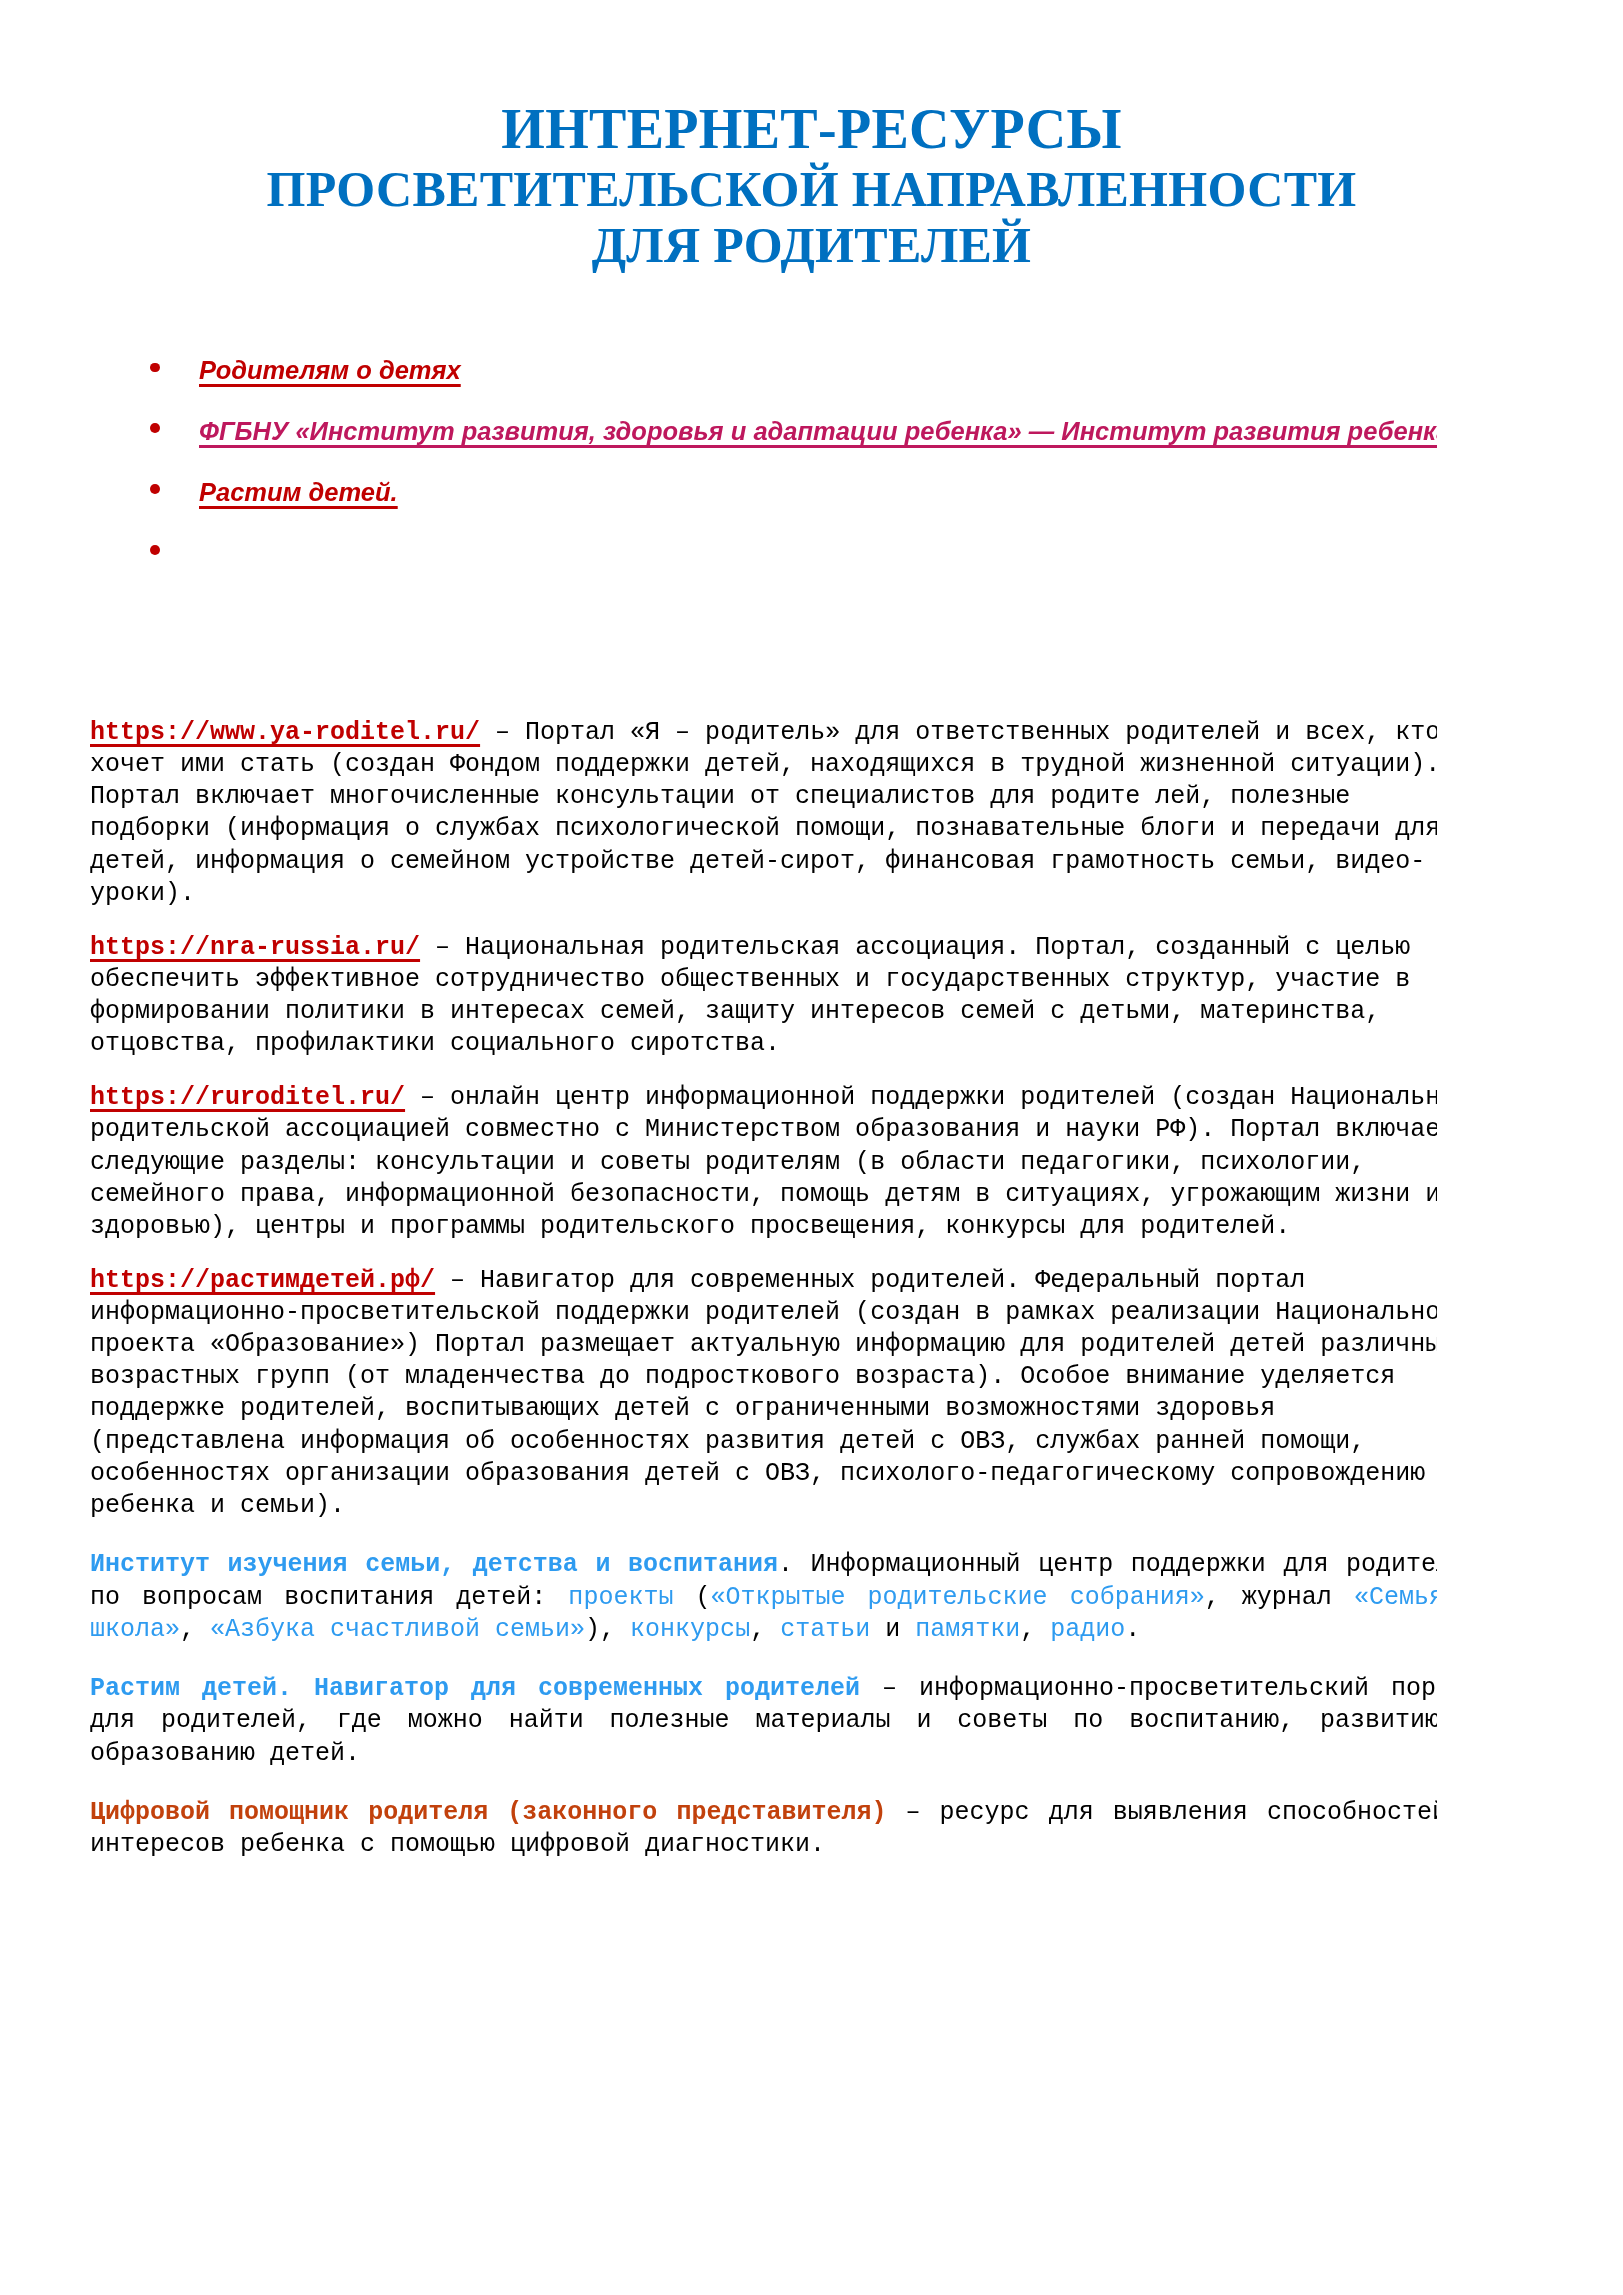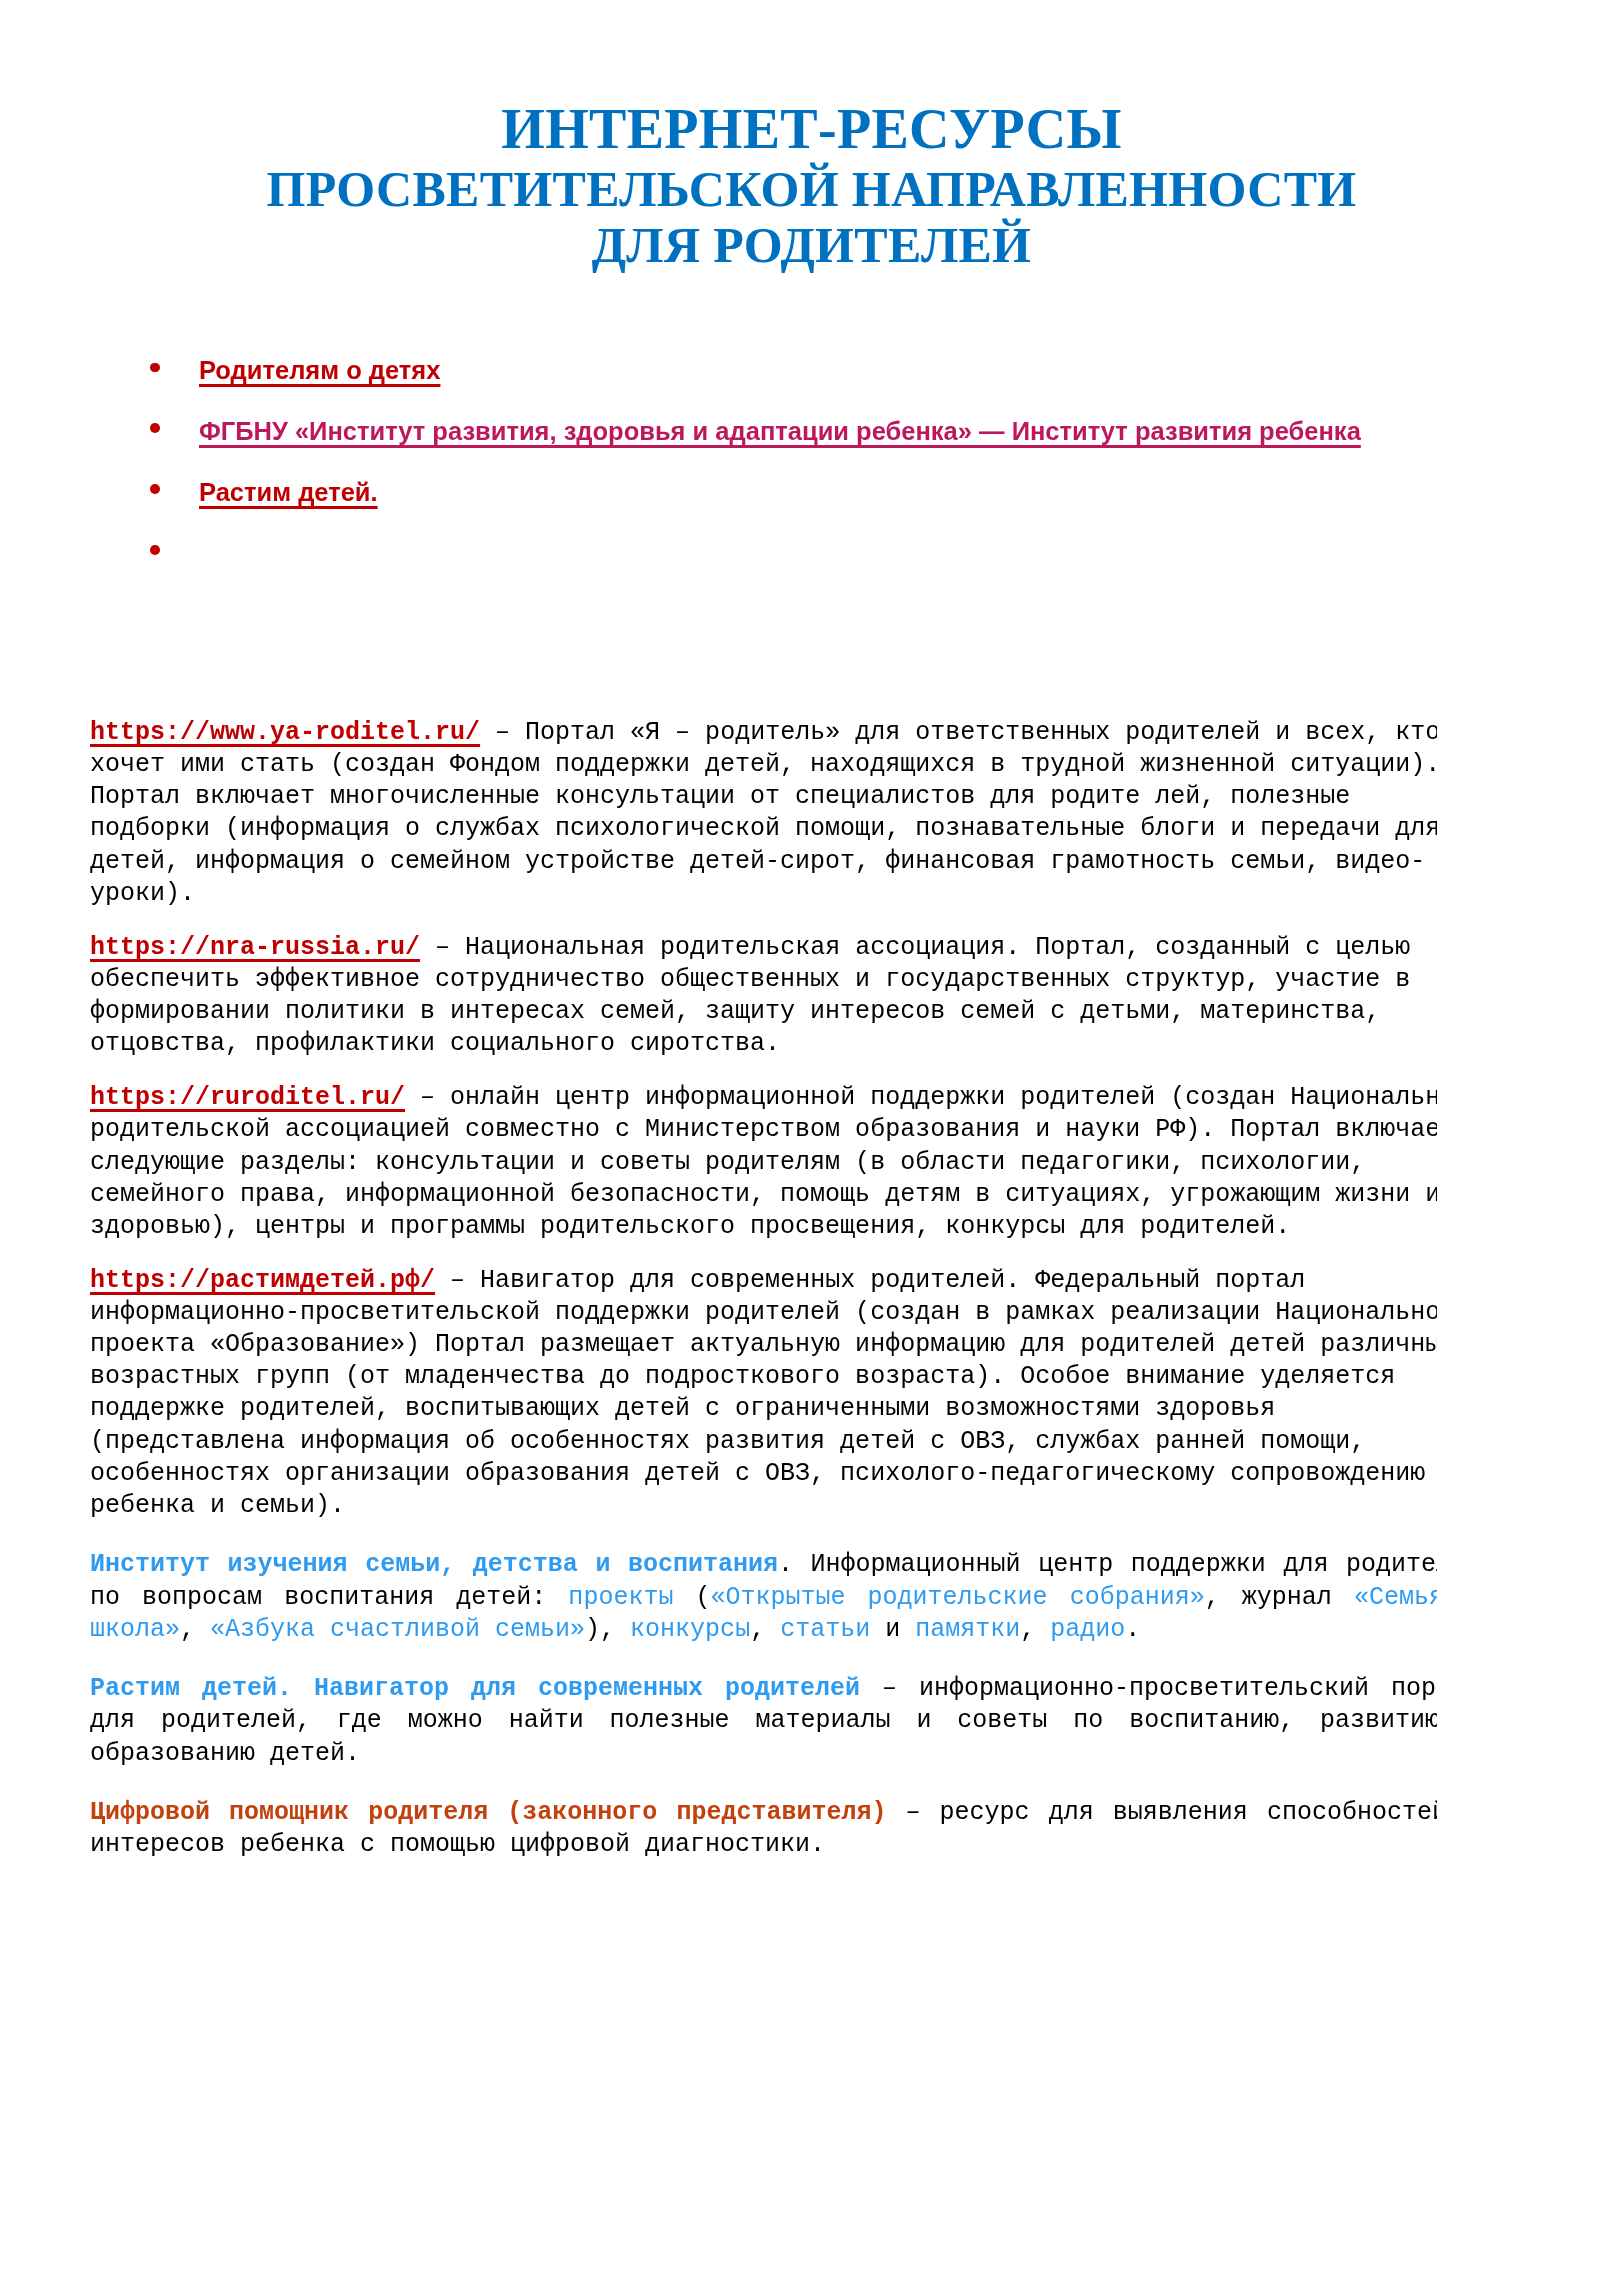--- a/index.html
+++ b/index.html
@@ -76,20 +76,21 @@
     width: 9.8px;
     height: 9.8px;
     border-radius: 50%;
     background: #C00000;
   }
   .bullet-text {
     text-decoration: underline;
     text-decoration-thickness: 2.6px;
     text-underline-offset: 5.2px;
     color: #C00000;
+    font-style: italic;
   }
 
   
   .body-area {
     position: absolute;
     left: 90px;
     top: 717px;
     width: 1391px;
     font-family: Liberation Mono, monospace;
   }

